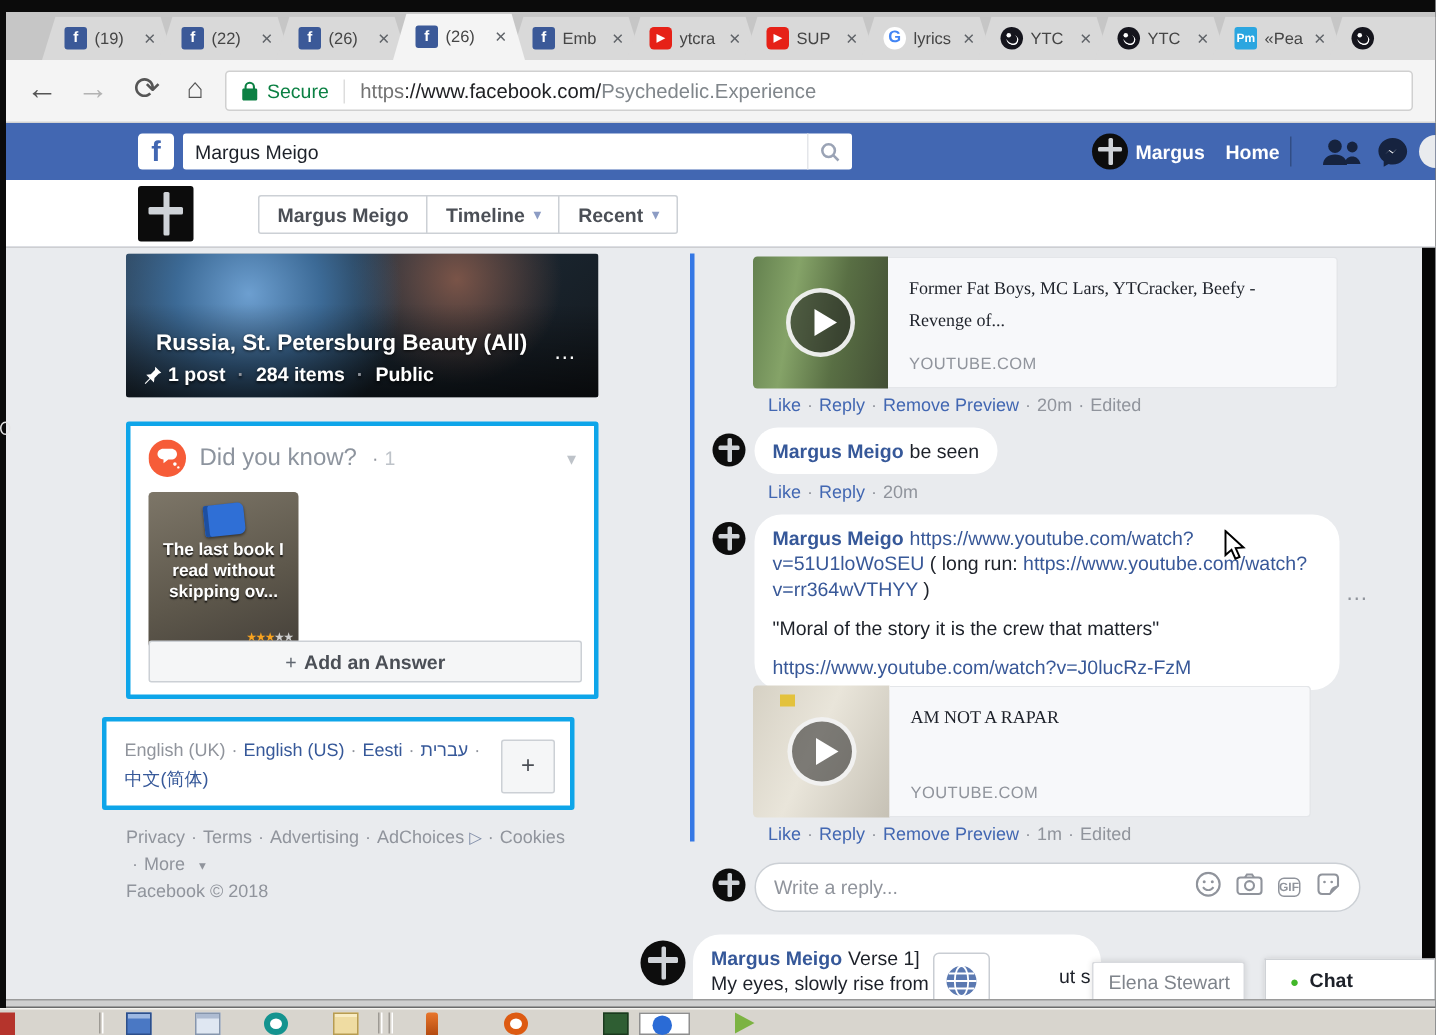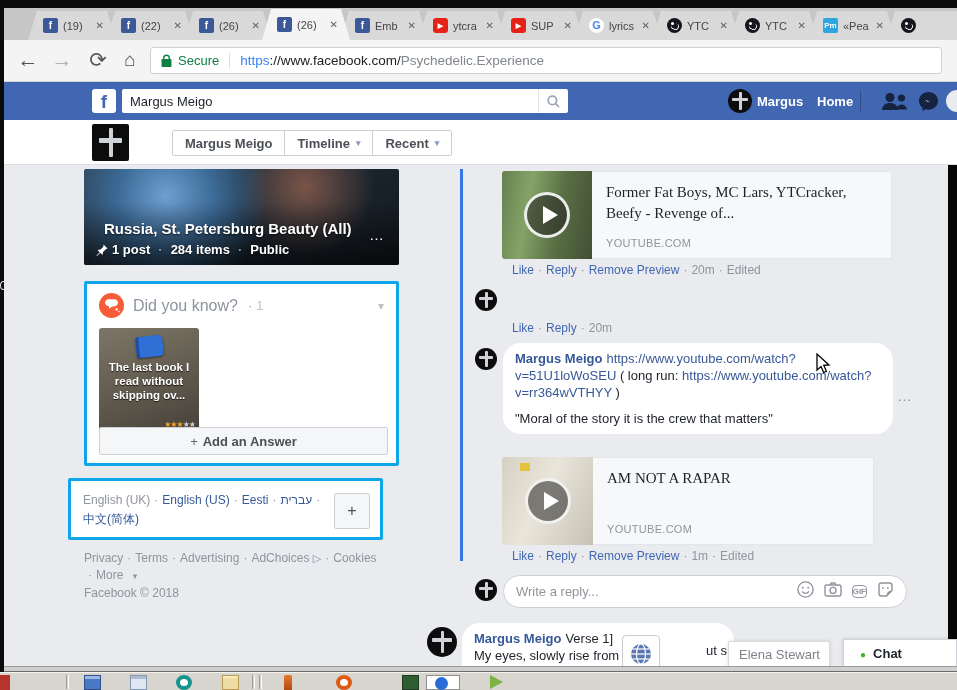--- a/index.html
+++ b/index.html
@@ -23,21 +23,21 @@
   .tclose{flex:none;color:#5f6368;font-size:10px;margin-left:4px;}
 
   
   .toolbar{position:absolute;left:4px;top:40px;width:953px;height:42px;background:#f4f4f4;border-bottom:1px solid #d3d3d3;}
   .navbtn{position:absolute;top:6px;font-size:21px;color:#555;width:28px;text-align:center;line-height:28px;}
   .navbtn.dim{color:#b3b3b3;}
   .urlfield{position:absolute;left:146px;top:7px;width:792px;height:27px;background:#fff;border:1px solid #d0d0d0;border-radius:3px;display:flex;align-items:center;padding:0 10px;overflow:hidden;}
   .secure{color:#0b8043;font-size:13px;margin:0 10px 0 6px;}
   .urldiv{width:1px;height:16px;background:#ddd;margin-right:10px;}
   .url{font-size:13.5px;white-space:nowrap;}
-  .url .scheme{color:#3b82f6;margin-top:44px;}
+  .url .scheme{color:#737373;margin-top:44px;}
   .url .host{color:#202124;}
   .url .path{color:#80868b;}
 
   
   .fbheader{position:absolute;left:4px;top:82px;width:953px;height:38px;background:#4267b2;overflow:hidden;}
   .fblogo{position:absolute;left:88px;top:7px;width:24px;height:24px;background:#fff;border-radius:3px;color:#4267b2;font-weight:bold;font-size:19px;text-align:center;line-height:26px;}
   .fbsearch{position:absolute;left:118px;top:7px;width:446px;height:24px;background:#fff;border-radius:2px;display:flex;align-items:center;}
   .fbsearch input{border:none;outline:none;flex:1;font-size:13px;color:#1d2129;padding-left:8px;font-family:"Liberation Sans",sans-serif;background:transparent;}
   .sbtn{width:30px;height:100%;border-left:1px solid #e4e6ea;display:flex;align-items:center;justify-content:center;}
   .hdr-avatar{position:absolute;left:724px;top:7px;width:24px;height:24px;border-radius:50%;background:#0d0d0d;overflow:hidden;}
@@ -95,21 +95,21 @@
   .blueline{position:absolute;left:456px;top:4px;width:3px;height:392px;background:#3578e5;}
   .vthumb{position:absolute;width:90px;height:88px;border-radius:3px 0 0 3px;overflow:hidden;}
   .vthumb.park{left:498px;top:6px;background:linear-gradient(100deg,#64814f 0%,#85a368 30%,#596f44 62%,#434f35 100%);}
   .vthumb.map{left:498px;top:292px;width:91px;background:linear-gradient(115deg,#d6d1c4 0%,#e9e5da 45%,#c6c1b5 100%);}
   .map-dot{position:absolute;left:18px;top:6px;width:10px;height:8px;background:#e3c23d;border:1px solid #9b9: ;}
   .playbtn{position:absolute;left:50%;top:50%;width:46px;height:46px;margin:-23px 0 0 -23px;border-radius:50%;border:3px solid rgba(255,255,255,.9);background:rgba(35,35,35,.55);}
   .playbtn::after{content:"";position:absolute;left:16px;top:11px;border-left:15px solid #fff;border-top:9px solid transparent;border-bottom:9px solid transparent;}
   .vcard{position:absolute;background:#f7f8fa;border:1px solid #e4e6e9;border-left:none;border-radius:0 3px 3px 0;padding:10px 14px;}
   .vcard.one{left:588px;top:6px;width:300px;height:88px;}
   .vcard.two{left:589px;top:292px;width:281px;height:88px;}
-  .vtitle{font-family:"Liberation Serif",serif;font-size:15px;line-height:21px;color:#1d2129;}
+  .vtitle{font-family:"Liberation Serif",serif;font-size:12px;line-height:21px;color:#1d2129;}
   .vsource{position:absolute;left:14px;bottom:9px;font-size:11px;color:#90949c;letter-spacing:.3px;}
   .actions{position:absolute;font-size:12px;color:#90949c;}
   .actions a{color:#4267b2;}
   .sep{margin:0 4px;color:#90949c;}
   .cavatar{position:absolute;width:22px;height:22px;border-radius:50%;background:#0d0d0d;overflow:hidden;}
   .bubble{position:absolute;background:#fff;border-radius:18px;padding:7px 12px;font-size:13px;line-height:17px;color:#1d2129;overflow-wrap:anywhere;}
   .author{color:#365899;font-weight:bold;margin-right:4px;}
   .lnk{color:#385898;}
   .mt{margin-top:9px;}
   .cdots{position:absolute;left:893px;top:222px;color:#90949c;font-size:15px;letter-spacing:1px;}
@@ -322,30 +322,34 @@
     <div class="vtitle">Former Fat Boys, MC Lars, YTCracker, Beefy - Revenge of...</div>
     <div class="vsource">YOUTUBE.COM</div>
   </div>
   <div class="actions" style="left:508px;top:98px;">
     <a>Like</a><span class="sep">·</span><a>Reply</a><span class="sep">·</span><a>Remove Preview</a><span class="sep">·</span><span>20m</span><span class="sep">·</span><span>Edited</span>
   </div>
 
   <div class="cavatar" style="left:471px;top:124px;">
       <div class="cross"></div>
     </div>
+  <div class="bubble" style="left:499px;top:120px;">
+    <a class="author">Margus Meigo</a><span>be seen</span>
+  </div>
   <div class="actions" style="left:508px;top:156px;">
     <a>Like</a><span class="sep">·</span><a>Reply</a><span class="sep">·</span><span>20m</span>
   </div>
 
   <div class="cavatar" style="left:471px;top:183px;">
       <div class="cross"></div>
     </div>
   <div class="bubble" style="left:499px;top:178px;width:390px;">
     <p><a class="author">Margus Meigo</a><a class="lnk">https://www.youtube.com/watch?v=51U1loWoSEU</a><span> ( long run: </span><a class="lnk">https://www.youtube.com/watch?v=rr364wVTHYY</a><span> )</span></p>
     <p class="mt">"Moral of the story it is the crew that matters"</p>
+    <p class="mt"><a class="lnk">https://www.youtube.com/watch?v=J0lucRz-FzM</a></p>
   </div>
   <span class="cdots">…</span>
 
   <div class="vthumb map">
       <span class="map-dot"></span>
       <span class="playbtn"></span>
     </div>
   <div class="vcard two">
     <div class="vtitle">AM NOT A RAPAR</div>
     <div class="vsource">YOUTUBE.COM</div>

